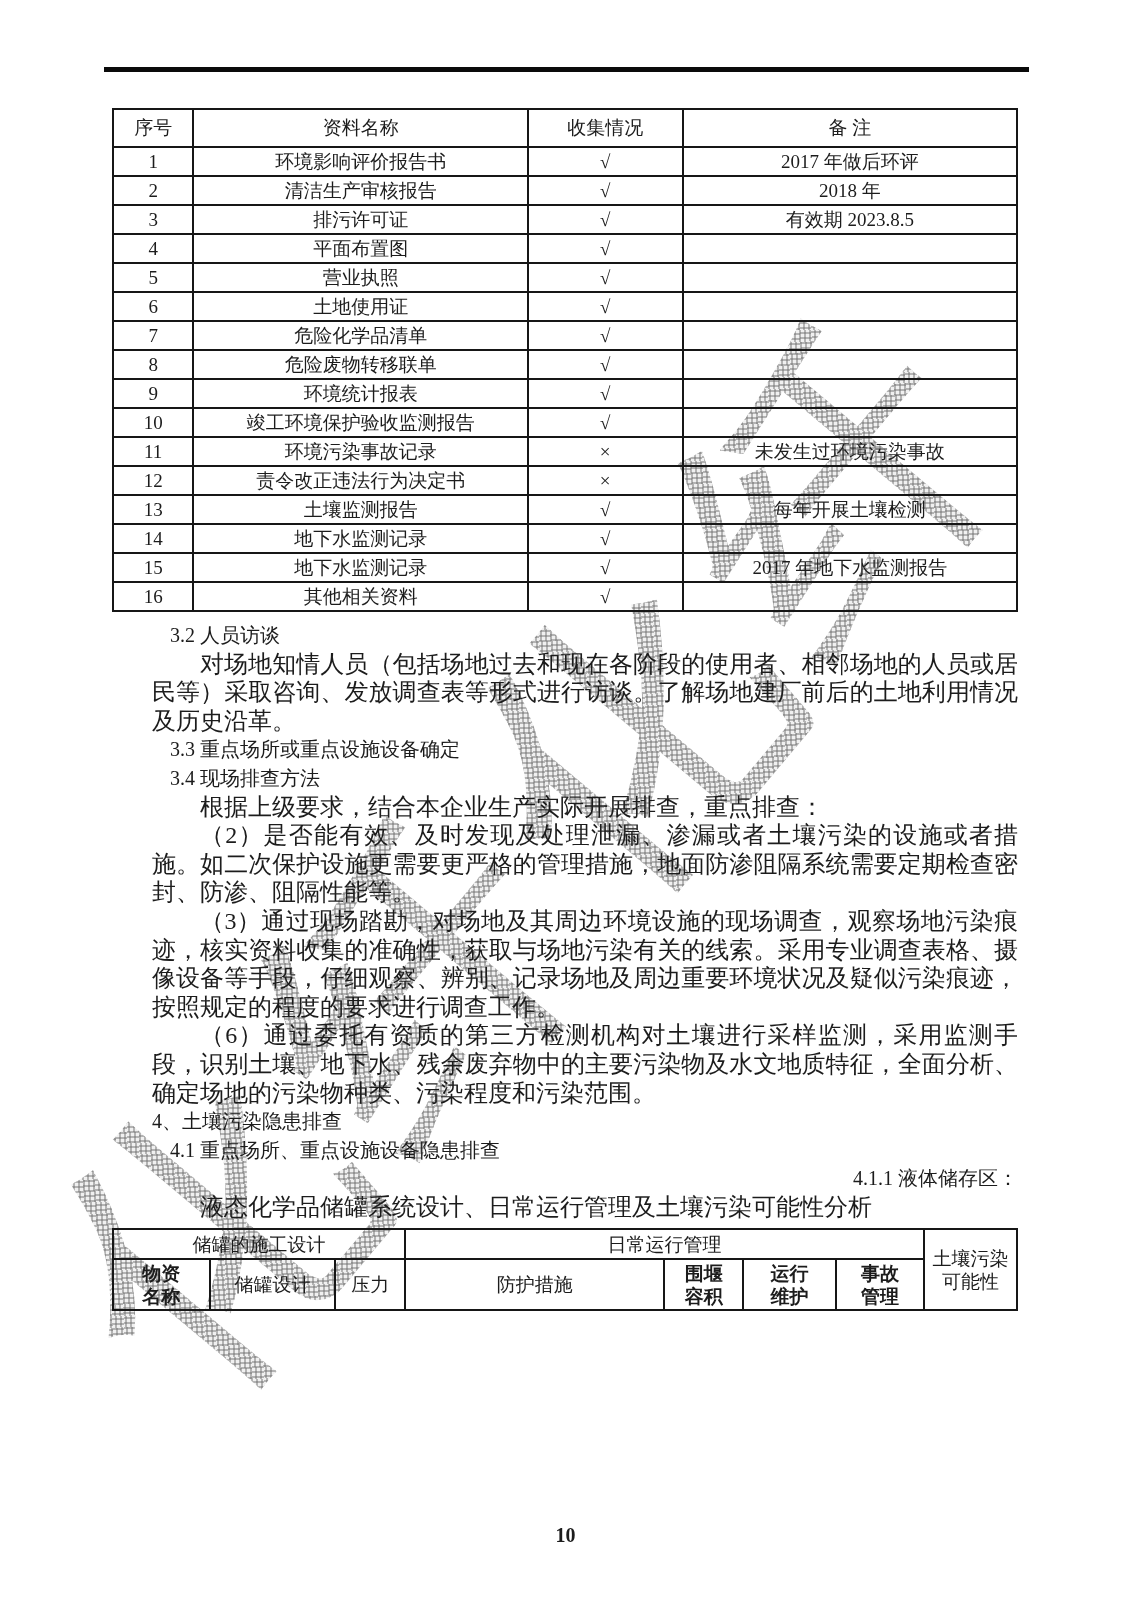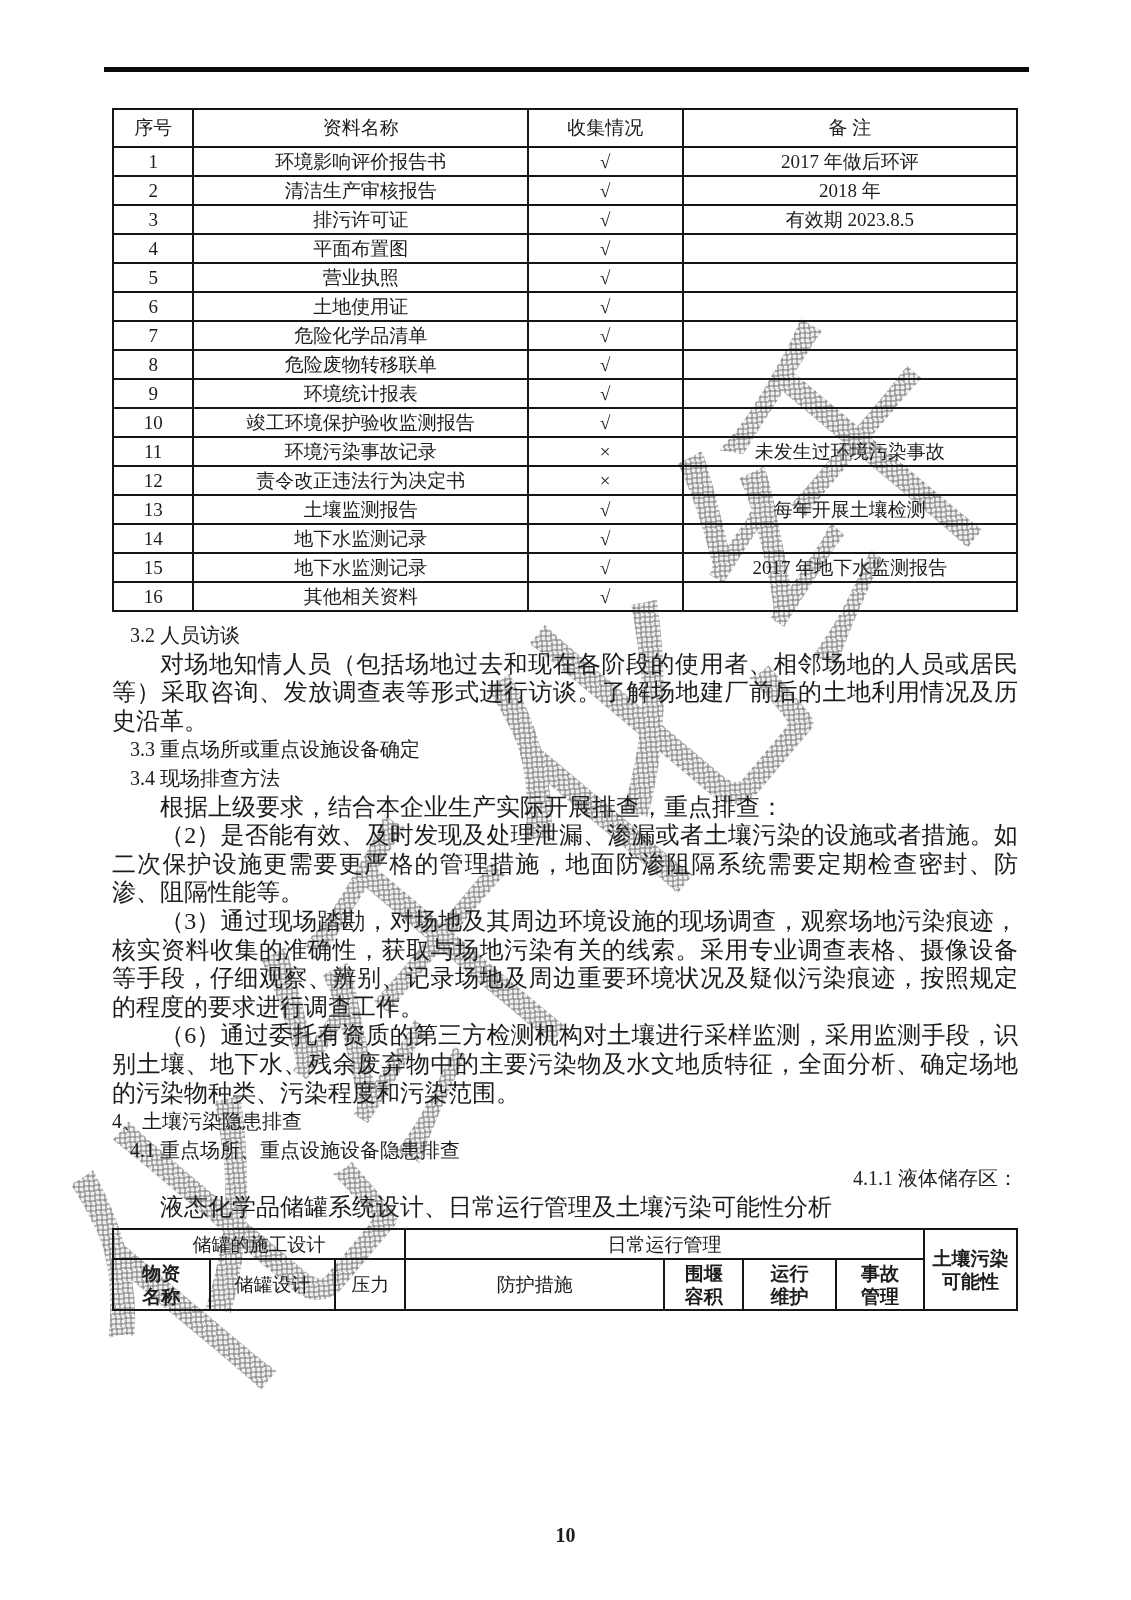--- a/index.html
+++ b/index.html
@@ -36,36 +36,36 @@
   table{border-collapse:collapse;width:100%;table-layout:fixed;}
   .t1 th,.t1 td{
     border:2px solid #161616;
     font-size:19px;font-weight:400;
     text-align:center;vertical-align:middle;
     padding:0;overflow:hidden;white-space:nowrap;
   }
   .t1 thead th{height:36px;}
   .t1 td{height:27px;}
 
-  .textblock{padding:9px 0 7px 0;}
+  .textblock{padding:9px 0 7px 0;margin-left:40px;}
   .textblock h3{margin:0;font-size:20px;font-weight:400;line-height:28.6px;}
   .textblock h3.lv2{padding-left:18px;}
   .textblock h3.lv3{padding-left:44px;text-align:right;}
   .textblock p{margin:0;font-size:24px;line-height:28.6px;text-align:justify;text-indent:2em;}
 
   .t2 th{
     border:2px solid #161616;
     font-size:19px;font-weight:400;
     text-align:center;vertical-align:middle;
     padding:0;line-height:23px;
   }
   .t2 .r1 th{height:28px;}
   .t2 .r2 th{height:49px;}
   .w2{display:inline-block;width:2.1em;line-height:23px;font-weight:bold;}
-  .w4{display:inline-block;width:4.2em;line-height:23px;font-weight:bold;}
+  .w4{display:inline-block;width:4.2em;line-height:23px;}
 
   .page-number{
     position:absolute;left:0;top:1524px;width:100%;
     text-align:center;font-size:20px;font-weight:700;z-index:1;
   }
 </style>
 </head>
 <body>
 
 <div class="page">

